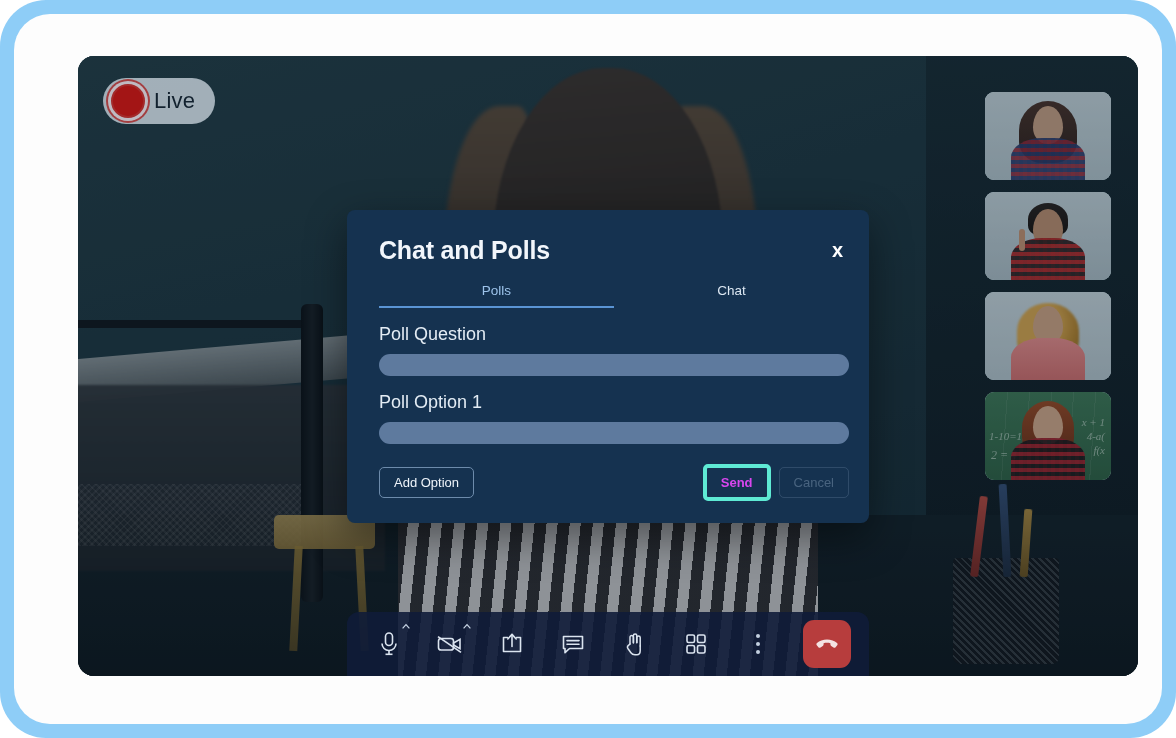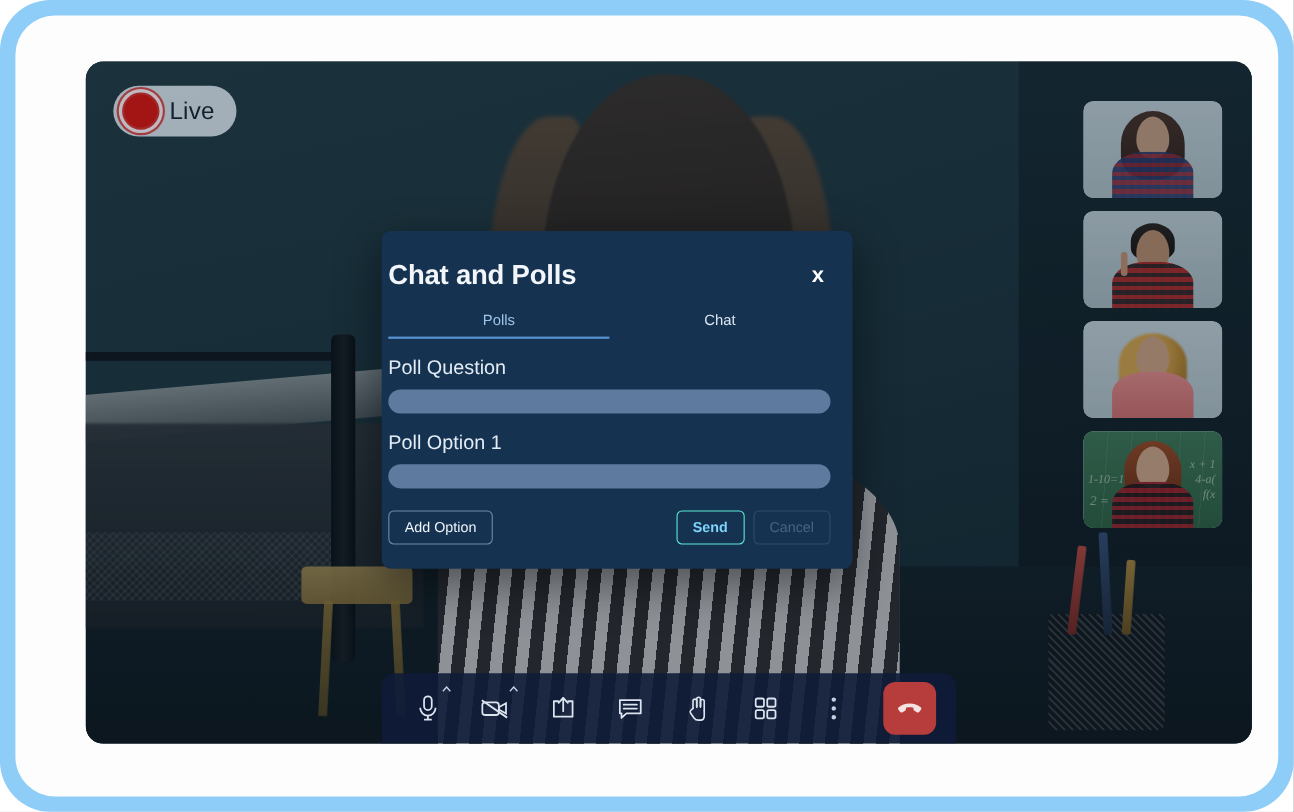--- a/index.html
+++ b/index.html
@@ -347,24 +347,24 @@
     display: flex;
     align-items: center;
     justify-content: center;
     margin-left: 4px;
   }
 
   
   .modal {
     position: absolute;
     left: 269px; top: 154px;
-    width: 428px;
+    width: 522px;
     background: #153250;
     border-radius: 8px;
-    padding: 26px 20px 22px 6px;
+    padding: 26px 20px 22px 32px;
     box-sizing: border-box;
     box-shadow: 0 14px 42px rgba(0,0,0,.45);
   }
   .modal-head {
     display: flex;
     align-items: flex-start;
     justify-content: space-between;
   }
   .modal-title {
     font-size: 25px;
@@ -442,22 +442,22 @@
     border-radius: 5px;
     background: transparent;
     cursor: pointer;
   }
   .btn-outline {
     border: 1px solid #6d8bab;
     color: #eef4fa;
     font-weight: normal;
   }
   .btn-send {
-    border: 1px solid #5eead4;
-    color: #7dd3fc;
+    border: 4px solid #5eead4;
+    color: #d946ef;
     font-weight: bold;
   }
   .btn-disabled {
     border: 1px solid rgba(110,135,165,0.30);
     color: rgba(170,192,214,0.35);
     cursor: default;
   }
 </style>
 </head>
 <body>

